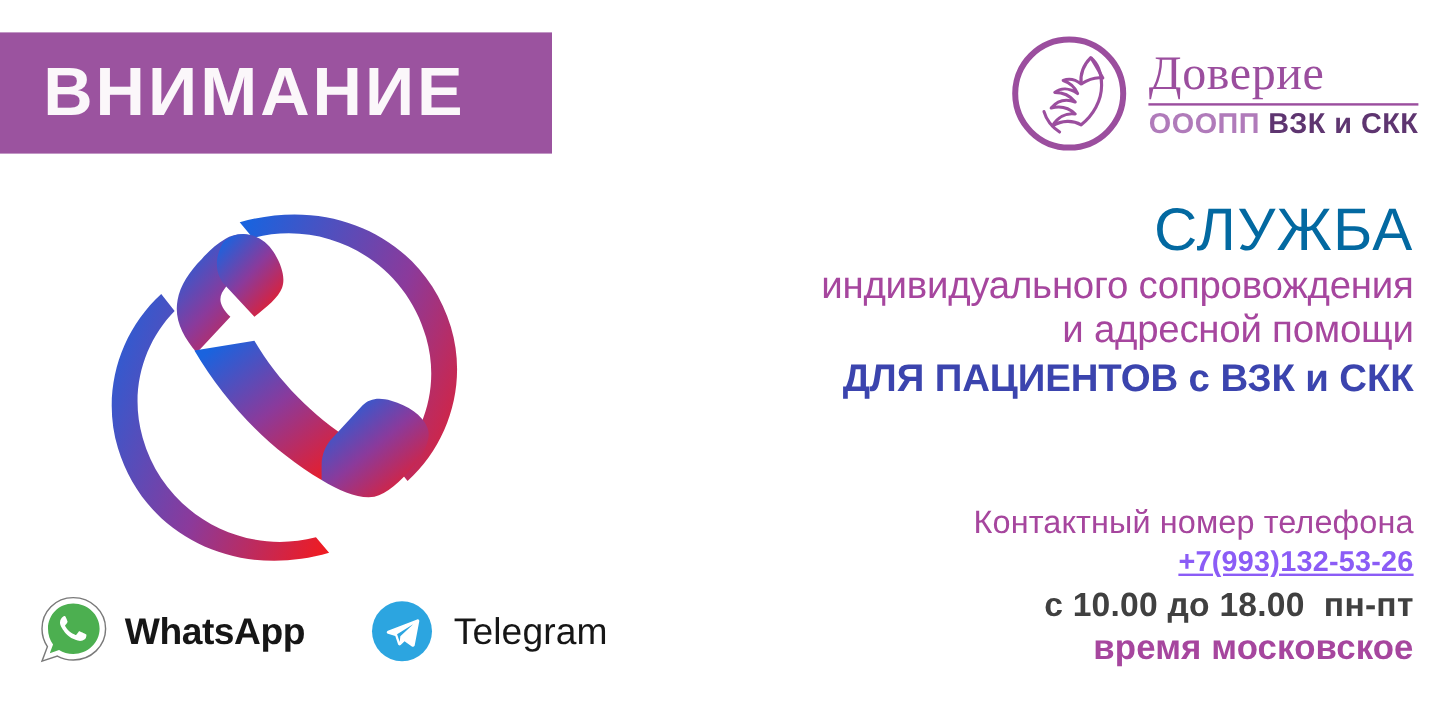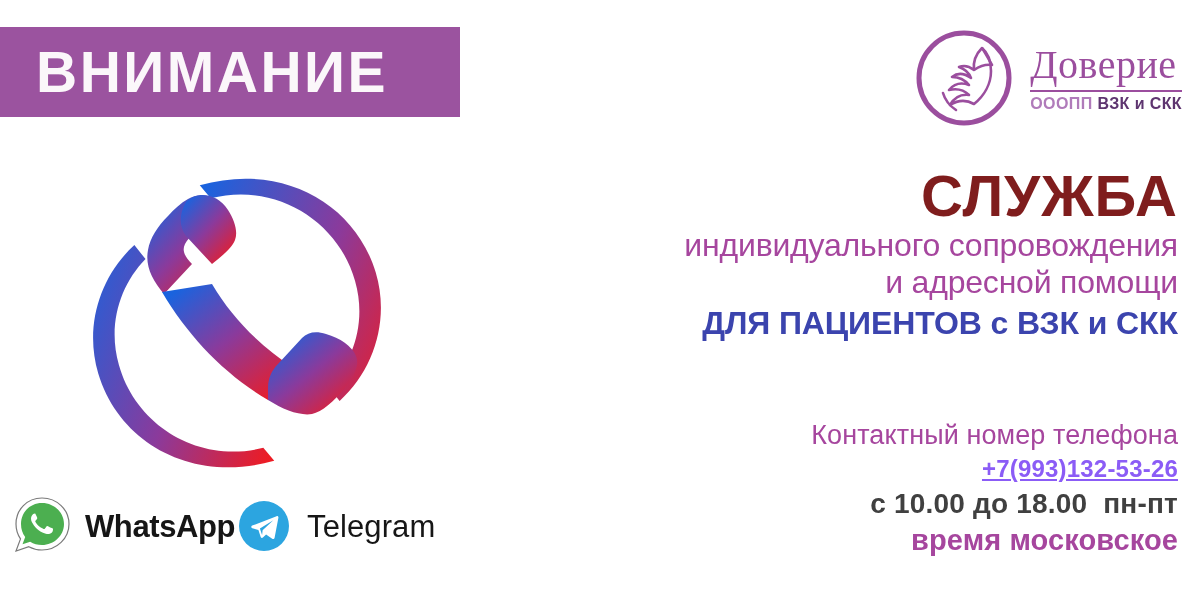--- a/index.html
+++ b/index.html
@@ -8,21 +8,21 @@
     width:1200px;height:600px;
     background:#ffffff;
     font-family:"Liberation Sans","DejaVu Sans",sans-serif;
     overflow:hidden;
     position:relative;
   }
   .poster{position:relative;width:1200px;height:600px;background:#fff;}
 
   
   .attention-banner{
-    position:absolute;left:0;top:27px;width:460px;height:90px;
+    position:absolute;left:0;top:27px;width:460px;height:101px;
     background:#9B539F;
     display:flex;align-items:center;
   }
   .attention-text{
     color:#FBF7FA;
     font-size:57px;
     font-weight:bold;
     letter-spacing:2.5px;
     padding-left:36px;
     line-height:1;
@@ -36,48 +36,48 @@
   }
   .logo-mark{width:104px;height:104px;display:block;}
   .logo-words{display:flex;flex-direction:column;align-items:stretch;}
   .logo-title{
     font-family:"Liberation Serif","DejaVu Serif",serif;
     font-size:40px;color:#9B4E9E;line-height:1;
     letter-spacing:.5px;padding-bottom:2px;
   }
   .logo-rule{height:2px;background:#9B4E9E;width:100%;margin:3px 0 4px 0;}
   .logo-sub{
-    font-size:16px;line-height:1;letter-spacing:.4px;white-space:nowrap;
+    font-size:24px;line-height:1;letter-spacing:.4px;white-space:nowrap;
   }
   .logo-sub .light{color:#B07BBA;font-weight:bold;}
   .logo-sub .dark{color:#5E3570;font-weight:bold;}
 
   
   .phone-art{position:absolute;left:72px;top:158px;width:330px;height:330px;}
   .phone-art svg{display:block;width:330px;height:330px;}
 
   
   .messengers{
-    position:absolute;left:13px;top:495px;
-    display:flex;align-items:flex-end;
+    position:absolute;left:32px;top:495px;
+    display:flex;align-items:flex-end;gap:52px;
   }
   .msg{display:flex;align-items:center;gap:14px;}
   .msg-icon{width:58px;height:62px;display:block;flex:none;}
   .msg-label{
     font-size:31px;color:#161616;line-height:1;white-space:nowrap;
   }
   .msg-label.bold{font-weight:bold;letter-spacing:-.4px;}
   .msg-label.light{font-weight:normal;letter-spacing:.1px;}
 
   
   .headline{
     position:absolute;right:22px;top:166px;width:620px;text-align:right;
   }
   .h-sluzhba{
-    font-size:58px;font-weight:bold;color:#7f1d1d;
+    font-size:50px;font-weight:normal;color:#0369a1;
     letter-spacing:1px;line-height:1.02;margin:0 0 2px 0;
   }
   .h-line2,.h-line3{
     font-size:32px;font-weight:normal;color:#A6469E;
     line-height:1.16;letter-spacing:-.2px;margin:0;
   }
   .h-line4{
     font-size:32px;font-weight:bold;color:#3B44AE;
     line-height:1.3;letter-spacing:-.1px;margin:2px 0 0 0;
   }

